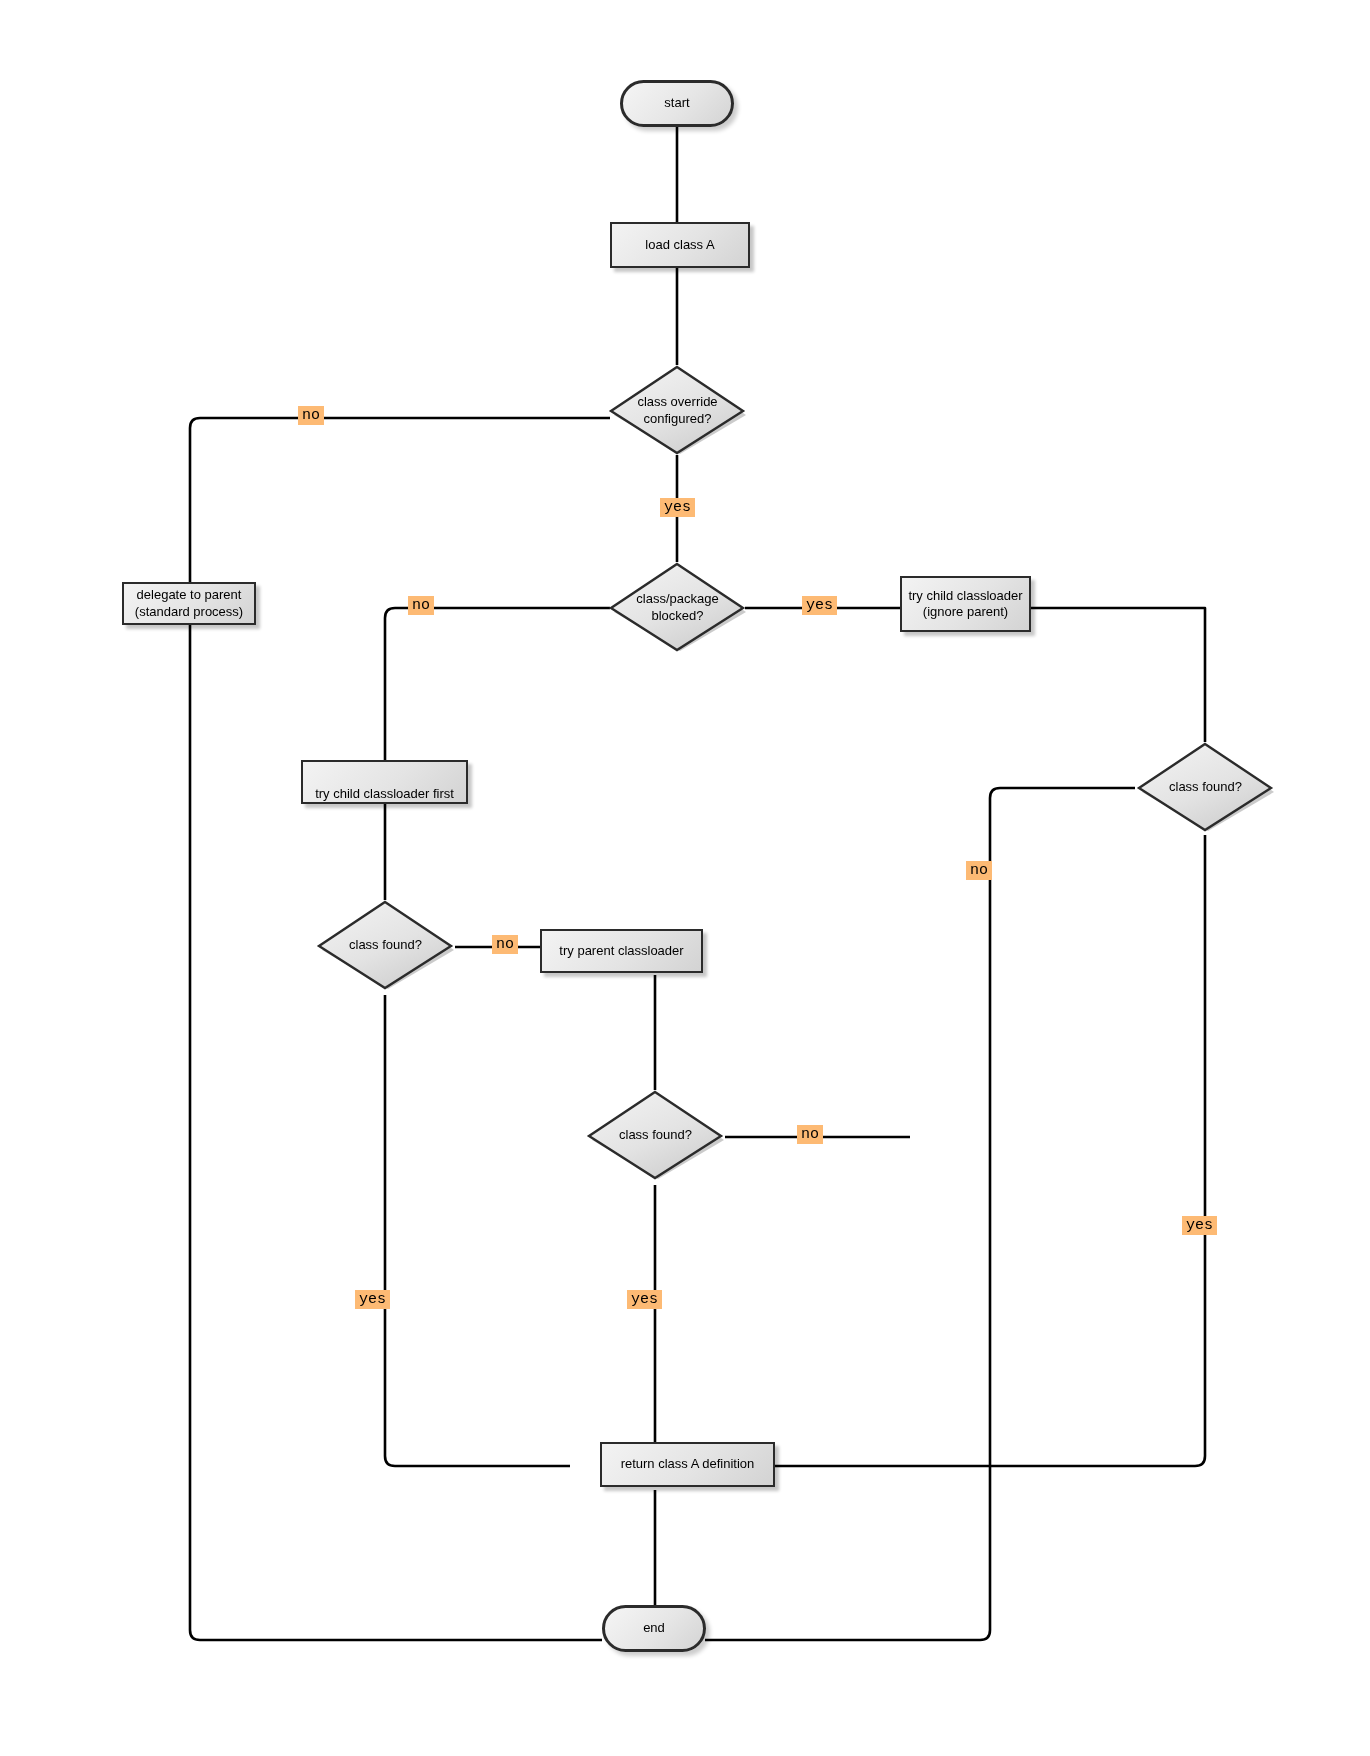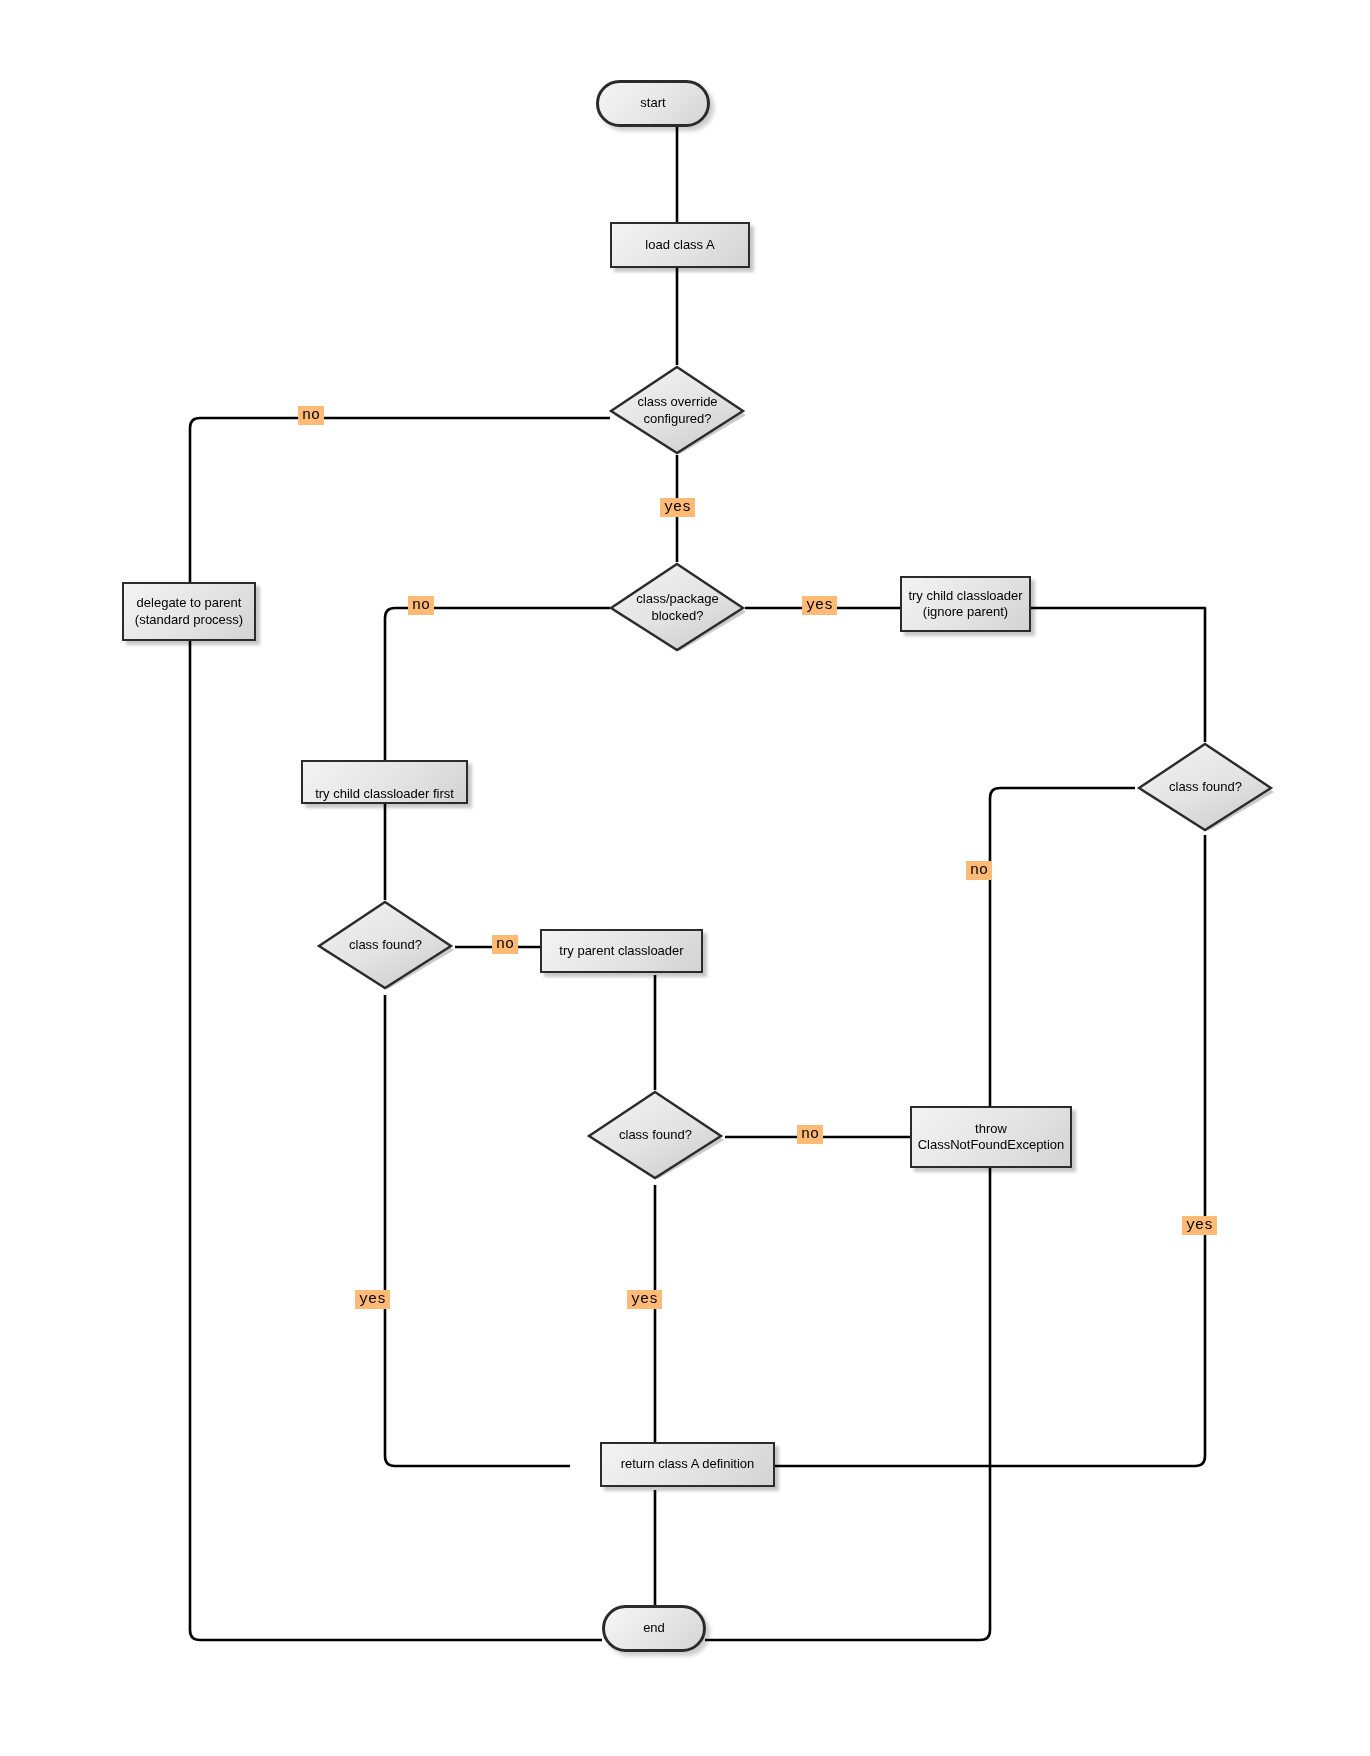--- a/index.html
+++ b/index.html
@@ -120,21 +120,21 @@
       <path d="M1135,788 L1000,788 Q990,788 990,798 L990,1630 Q990,1640 980,1640 L705,1640"></path>
 
       <path d="M1205,835 L1205,1456 Q1205,1466 1195,1466 L745,1466"></path>
 
       <path d="M990,1108 L990,1172" stroke-width="0"></path>
 
       <path d="M655,1490 L655,1605"></path>
     </g>
   </svg>
 
-  <div class="node term" style="left:596px; top:80px; width:114px; height:47px;">
+  <div class="node term" style="left:620px; top:80px; width:114px; height:47px;">
     <span class="label">start</span>
   </div>
 
   <div class="node proc" style="left:610px; top:222px; width:140px; height:46px;">
     <span class="label">load class A</span>
   </div>
 
   <div class="node dec" style="left:607px; top:365px; width:141px; height:91px;">
     <svg class="diamond-svg" viewBox="0 0 141 91" preserveAspectRatio="none" xmlns="http://www.w3.org/2000/svg">
       <defs>
@@ -144,21 +144,21 @@
           <stop offset="100%" stop-color="#cfcfcf"></stop>
         </linearGradient>
       </defs>
       <polygon points="73,6 139,50 73,89 7,50" fill="#b9b9b9" opacity="0.75"></polygon>
       <polygon points="70,2 136,46 70,88 4,46" fill="url(#gd1)" stroke="#2b2b2b" stroke-width="2.4"></polygon>
     </svg>
     <span class="label">class override
 configured?</span>
   </div>
 
-  <div class="node proc" style="left:122px; top:582px; width:134px; height:59px;">
+  <div class="node proc" style="left:122px; top:582px; width:134px; height:43px;">
     <span class="label">delegate to parent
 (standard process)</span>
   </div>
 
   <div class="node dec" style="left:607px; top:562px; width:141px; height:91px;">
     <svg class="diamond-svg" viewBox="0 0 141 91" preserveAspectRatio="none" xmlns="http://www.w3.org/2000/svg">
       <polygon points="73,6 139,50 73,89 7,50" fill="#b9b9b9" opacity="0.75"></polygon>
       <polygon points="70,2 136,46 70,88 4,46" fill="url(#gd1)" stroke="#2b2b2b" stroke-width="2.4"></polygon>
     </svg>
     <span class="label">class/package
@@ -195,24 +195,20 @@
   </div>
 
   <div class="node dec" style="left:585px; top:1090px; width:141px; height:91px;">
     <svg class="diamond-svg" viewBox="0 0 141 91" preserveAspectRatio="none" xmlns="http://www.w3.org/2000/svg">
       <polygon points="73,6 139,50 73,89 7,50" fill="#b9b9b9" opacity="0.75"></polygon>
       <polygon points="70,2 136,46 70,88 4,46" fill="url(#gd1)" stroke="#2b2b2b" stroke-width="2.4"></polygon>
     </svg>
     <span class="label">class found?</span>
   </div>
 
-  <div class="node proc" style="left:910px; top:1106px; width:162px; height:62px;">
-    <span class="label">throw
-ClassNotFoundException</span>
-  </div>
 
   <div class="node proc" style="left:570px; top:1442px; width:175px; height:45px;margin-left:30px;">
     <span class="label">return class A definition</span>
   </div>
 
   <div class="node term" style="left:602px; top:1605px; width:104px; height:47px;">
     <span class="label">end</span>
   </div>
 
   <div class="edge-label" style="left:298px; top:406px;">

